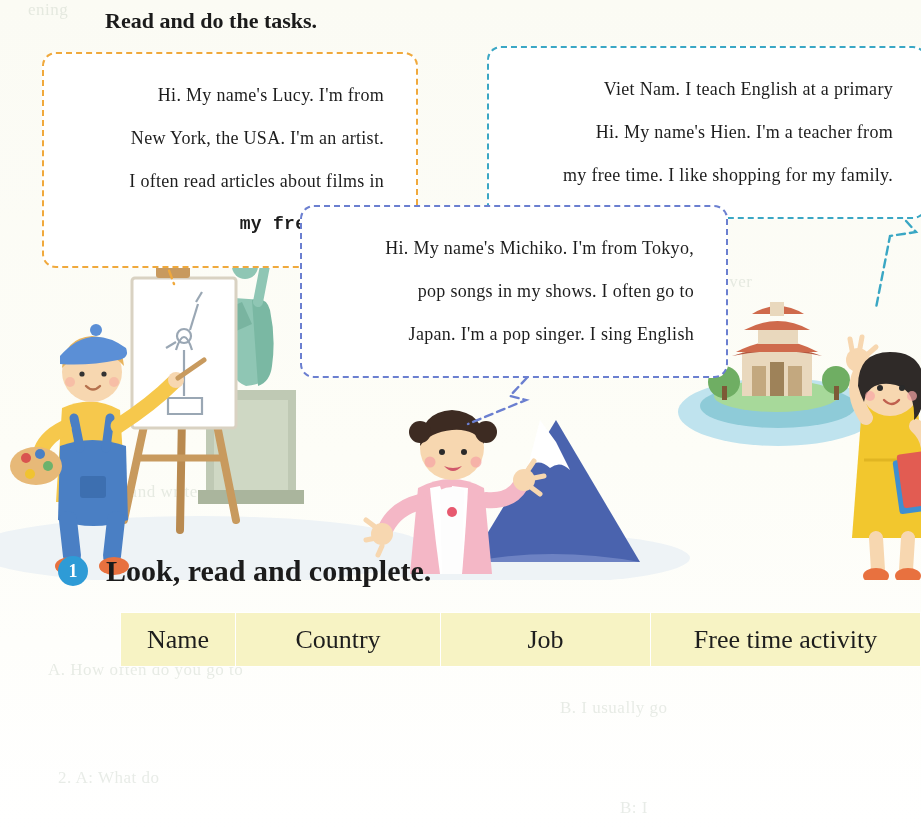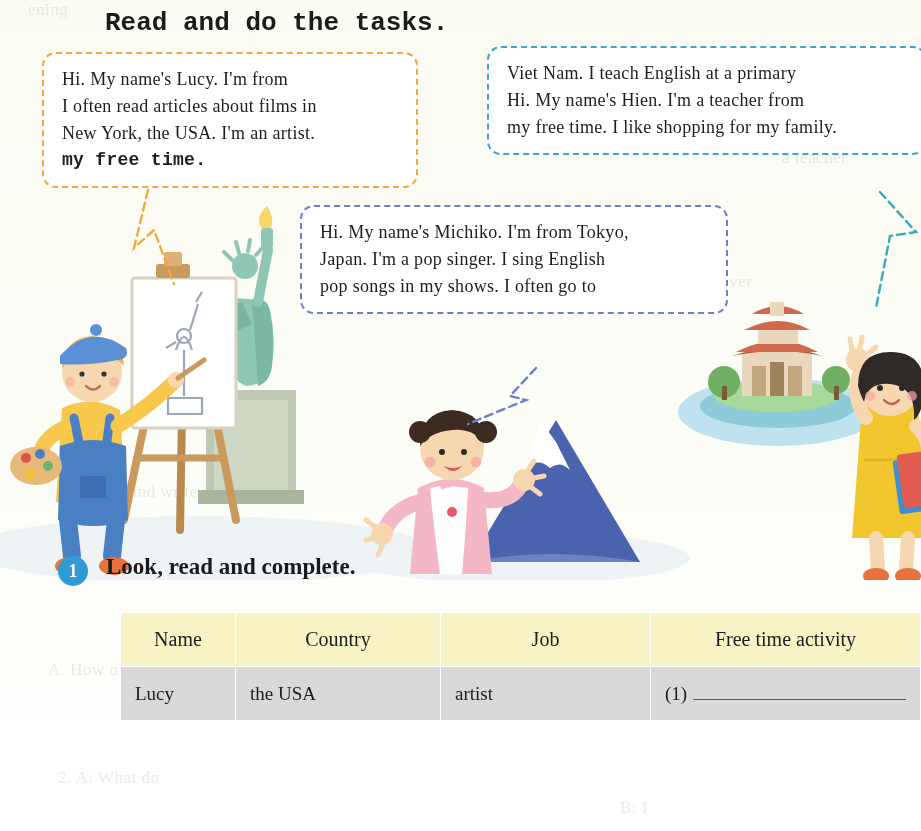--- a/index.html
+++ b/index.html
@@ -29,40 +29,40 @@
     letter-spacing: .5px;
     pointer-events: none;
     user-select: none;
     white-space: nowrap;
   }
 
   .heading {
     position: absolute;
     left: 105px;
     top: 8px;
-    font-size: 26px;
+    font-size: 22px;
     font-weight: bold;
     color: #1b1b1b;
-    font-family: Liberation Mono, monospace;
+    font-family: Liberation Serif, serif;
   }
 
   
   .bubble {
     position: absolute;
     box-sizing: border-box;
     background: #ffffff;
     border-radius: 14px;
     padding: 12px 16px 12px 18px;
     font-family: "Liberation Serif", serif;
     font-size: 18px;
     line-height: 1.5;
     color: #1d1d1d;
     letter-spacing: .3px;
   }
-  .bubble p { margin: 0; }
+  .bubble p { margin: 16px; text-align: right; }
   .bubble .bold { font-weight: bold; font-family: Liberation Mono, monospace; }
 
   #bubble-lucy {
     left: 42px;
     top: 52px;
     width: 376px;
     border: 2px dashed #f0a93c;
   }
   #bubble-hien {
     left: 487px;
@@ -103,21 +103,21 @@
     font-weight: bold;
     display: flex;
     align-items: center;
     justify-content: center;
     font-family: "Liberation Serif", serif;
   }
   .ex-title {
     position: absolute;
     left: 106px;
     top: 554px;
-    font-size: 23px;
+    font-size: 30px;
     font-weight: bold;
     color: #1b1b1b;
     font-family: "Liberation Serif", serif;
   }
 
   
   table.grid {
     position: absolute;
     left: 120px;
     top: 612px;
@@ -131,21 +131,21 @@
     height: 53px;
     font-size: 19px;
     color: #1d1d1d;
     font-weight: normal;
     padding: 0 14px;
     vertical-align: middle;
   }
   table.grid thead th {
     background: #f7f3c4;
     text-align: center;
-    font-size: 20px;
+    font-size: 26px;
     font-family: Liberation Serif, serif;
   }
   table.grid thead th.left-head { text-align: center; }
   table.grid tbody td {
     background: #d9d9d9;
     text-align: left;
   }
   table.grid tbody tr:nth-child(even) td {
     background: #d2d2d2;
   }
@@ -351,35 +351,35 @@
   </svg>
   <svg class="tail" style="left:820px; top:190px;" width="110" height="130" viewBox="0 0 110 130">
     <path d="M60 2 L96 42 L70 46 L56 118" fill="none" stroke="#3aa7c4" stroke-width="2.4" stroke-dasharray="8 5" stroke-linecap="round"></path>
   </svg>
   <svg class="tail" style="left:440px; top:366px;" width="120" height="70" viewBox="0 0 120 70">
     <path d="M96 2 L70 30 L86 34 L28 58" fill="none" stroke="#6b7fd0" stroke-width="2.4" stroke-dasharray="8 5" stroke-linecap="round"></path>
   </svg>
 
   <div class="bubble" id="bubble-lucy">
     <p>Hi. My name's Lucy. I'm from</p>
+    <p>New York, the USA. I'm an artist.</p>
     <p>I often read articles about films in</p>
-    <p>New York, the USA. I'm an artist.</p>
     <p class="bold">my free time.</p>
   </div>
 
   <div class="bubble" id="bubble-hien">
     <p>Viet Nam. I teach English at a primary</p>
     <p>Hi. My name's Hien. I'm a teacher from</p>
     <p>my free time. I like shopping for my family.</p>
   </div>
 
   <div class="bubble" id="bubble-michiko">
     <p>Hi. My name's Michiko. I'm from Tokyo,</p>
+    <p>pop songs in my shows. I often go to</p>
     <p>Japan. I'm a pop singer. I sing English</p>
-    <p>pop songs in my shows. I often go to</p>
   </div>
 
   <div class="ex-number">1</div>
   <div class="ex-title">Look, read and complete.</div>
 
   <table class="grid">
     <colgroup>
       <col class="c-name">
         <col class="c-country">
         <col class="c-job">
@@ -387,27 +387,16 @@
     </colgroup>
     <thead>
       <tr>
         <th class="left-head">Name</th>
         <th>Country</th>
         <th>Job</th>
         <th>Free time activity</th>
       </tr>
     </thead>
     <tbody>
-      <tr>
-        <td>Lucy</td>
-        <td>the USA</td>
-        <td>artist</td>
-        <td>
-          <span class="cellwrap">
-            <span>(1)</span>
-            <span class="blank"></span>
-          </span>
-        </td>
-      </tr>
     </tbody>
   </table>
 
 </div>
 
 </body></html>

